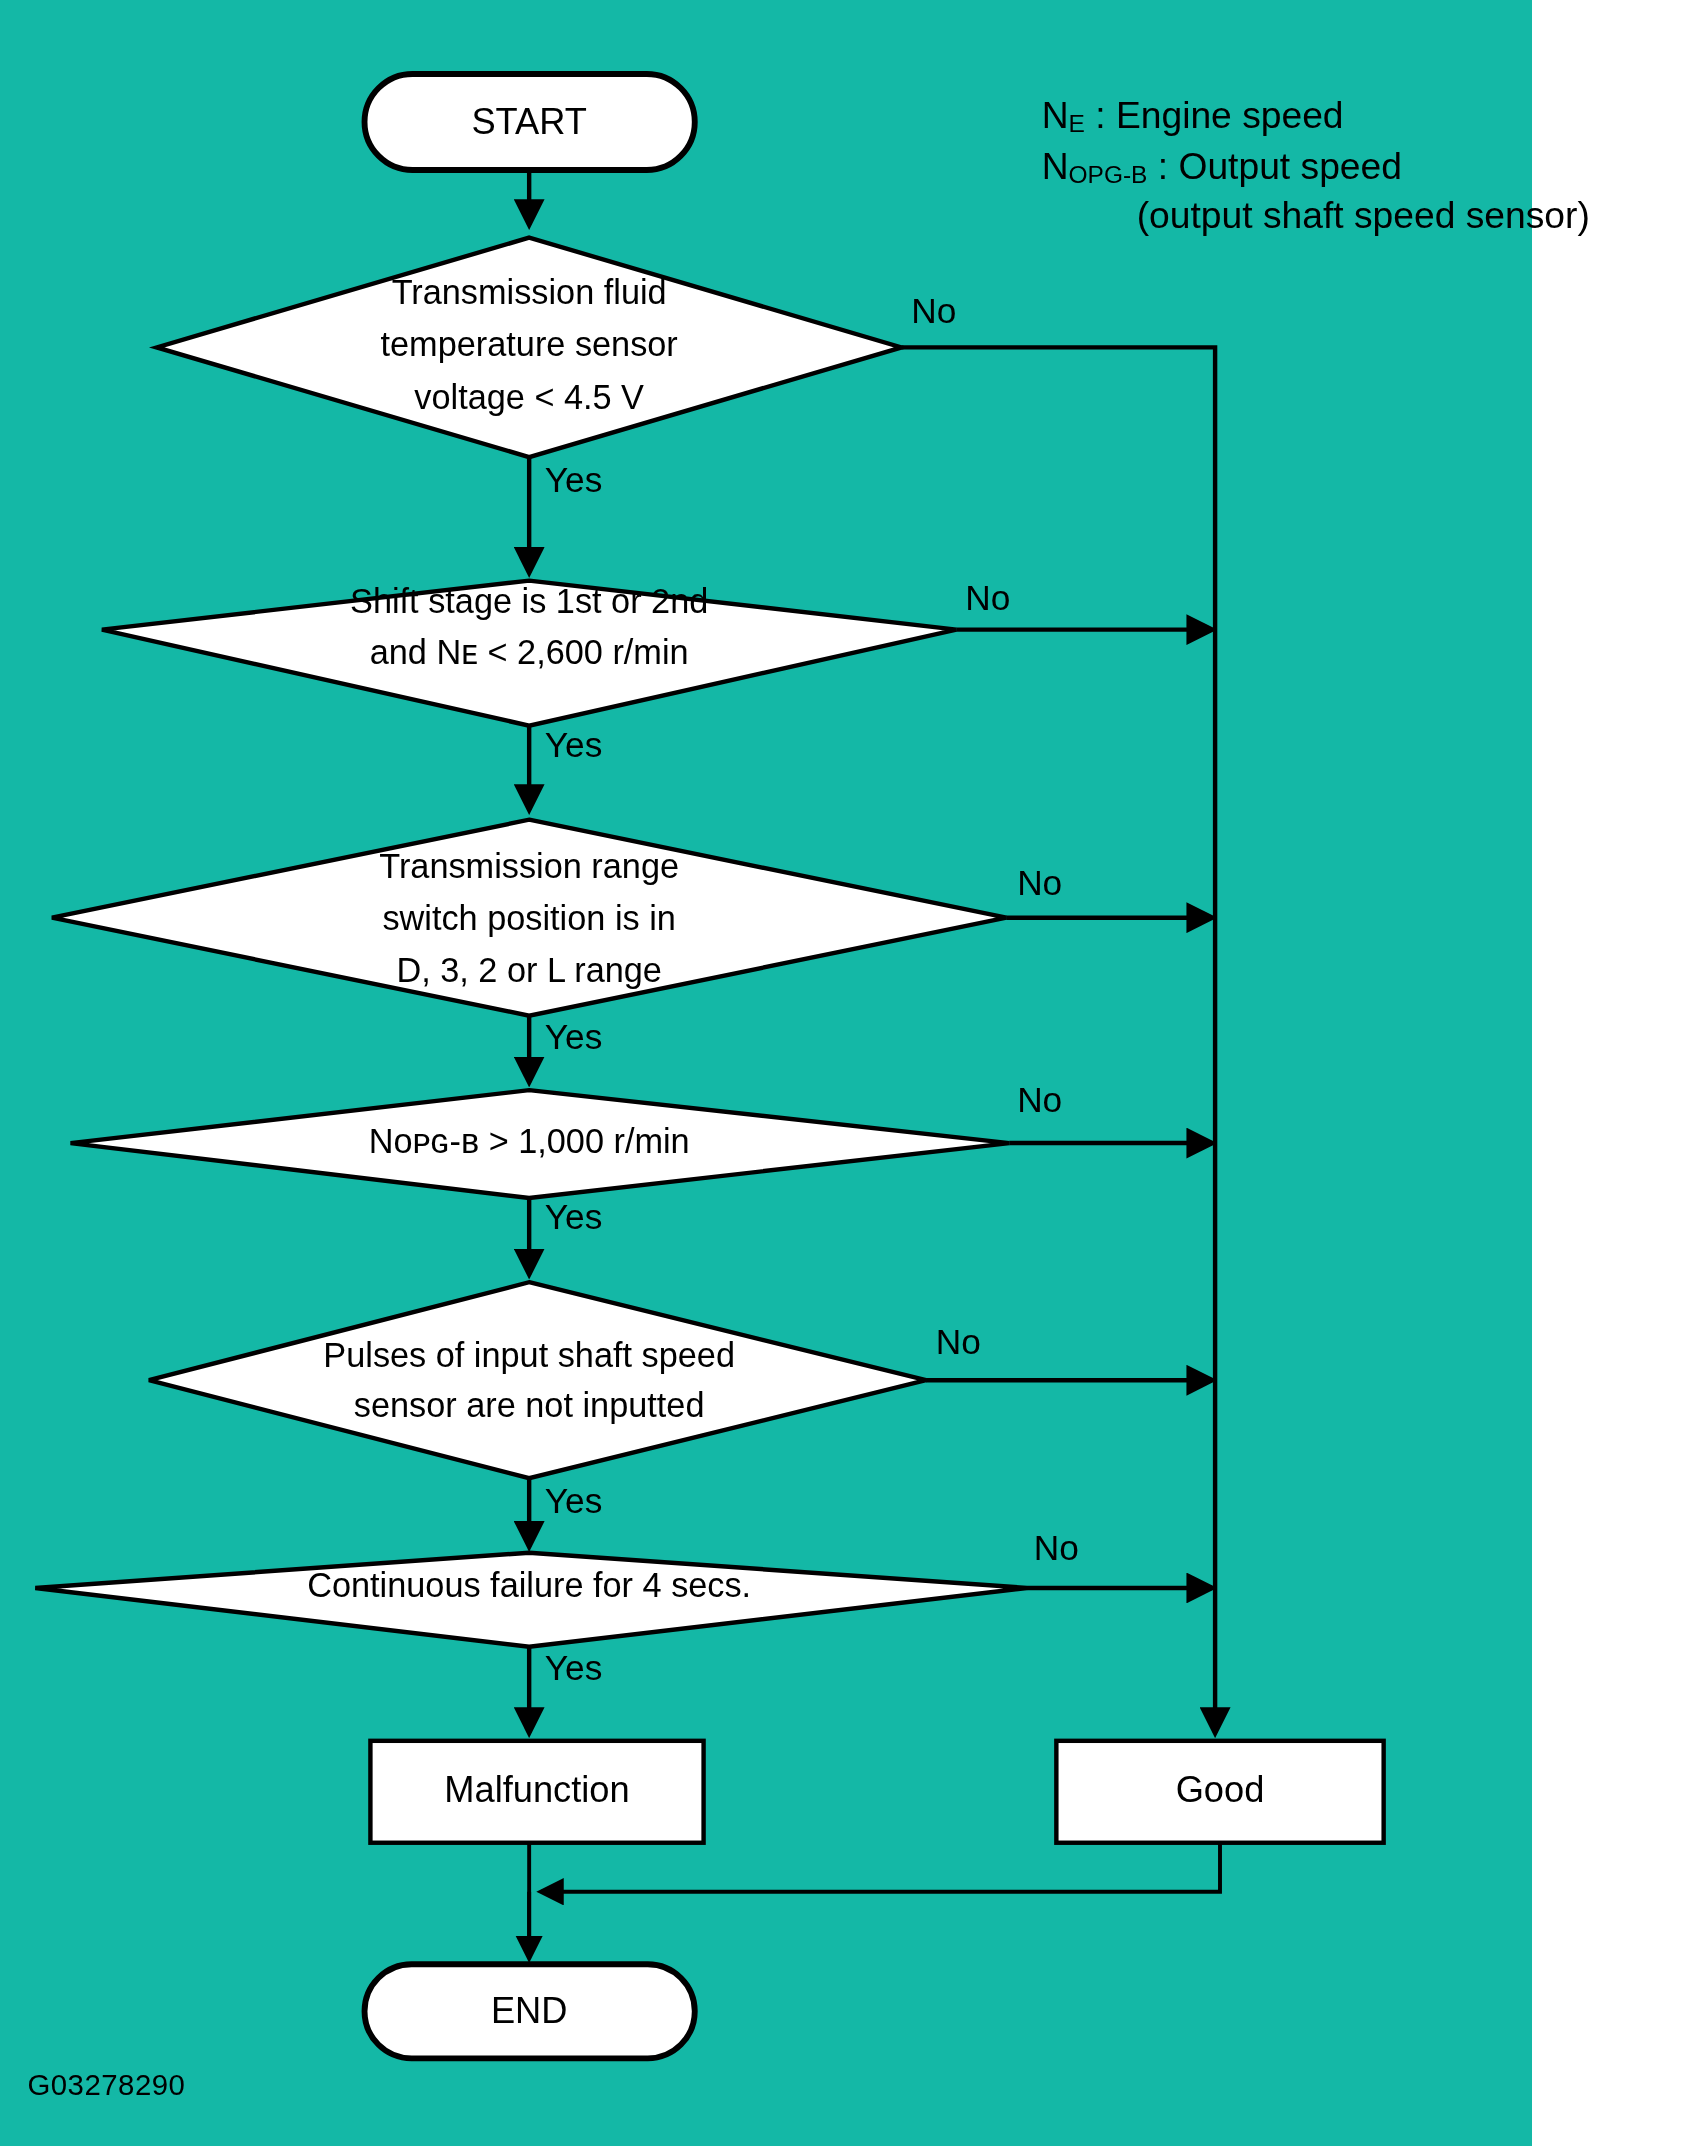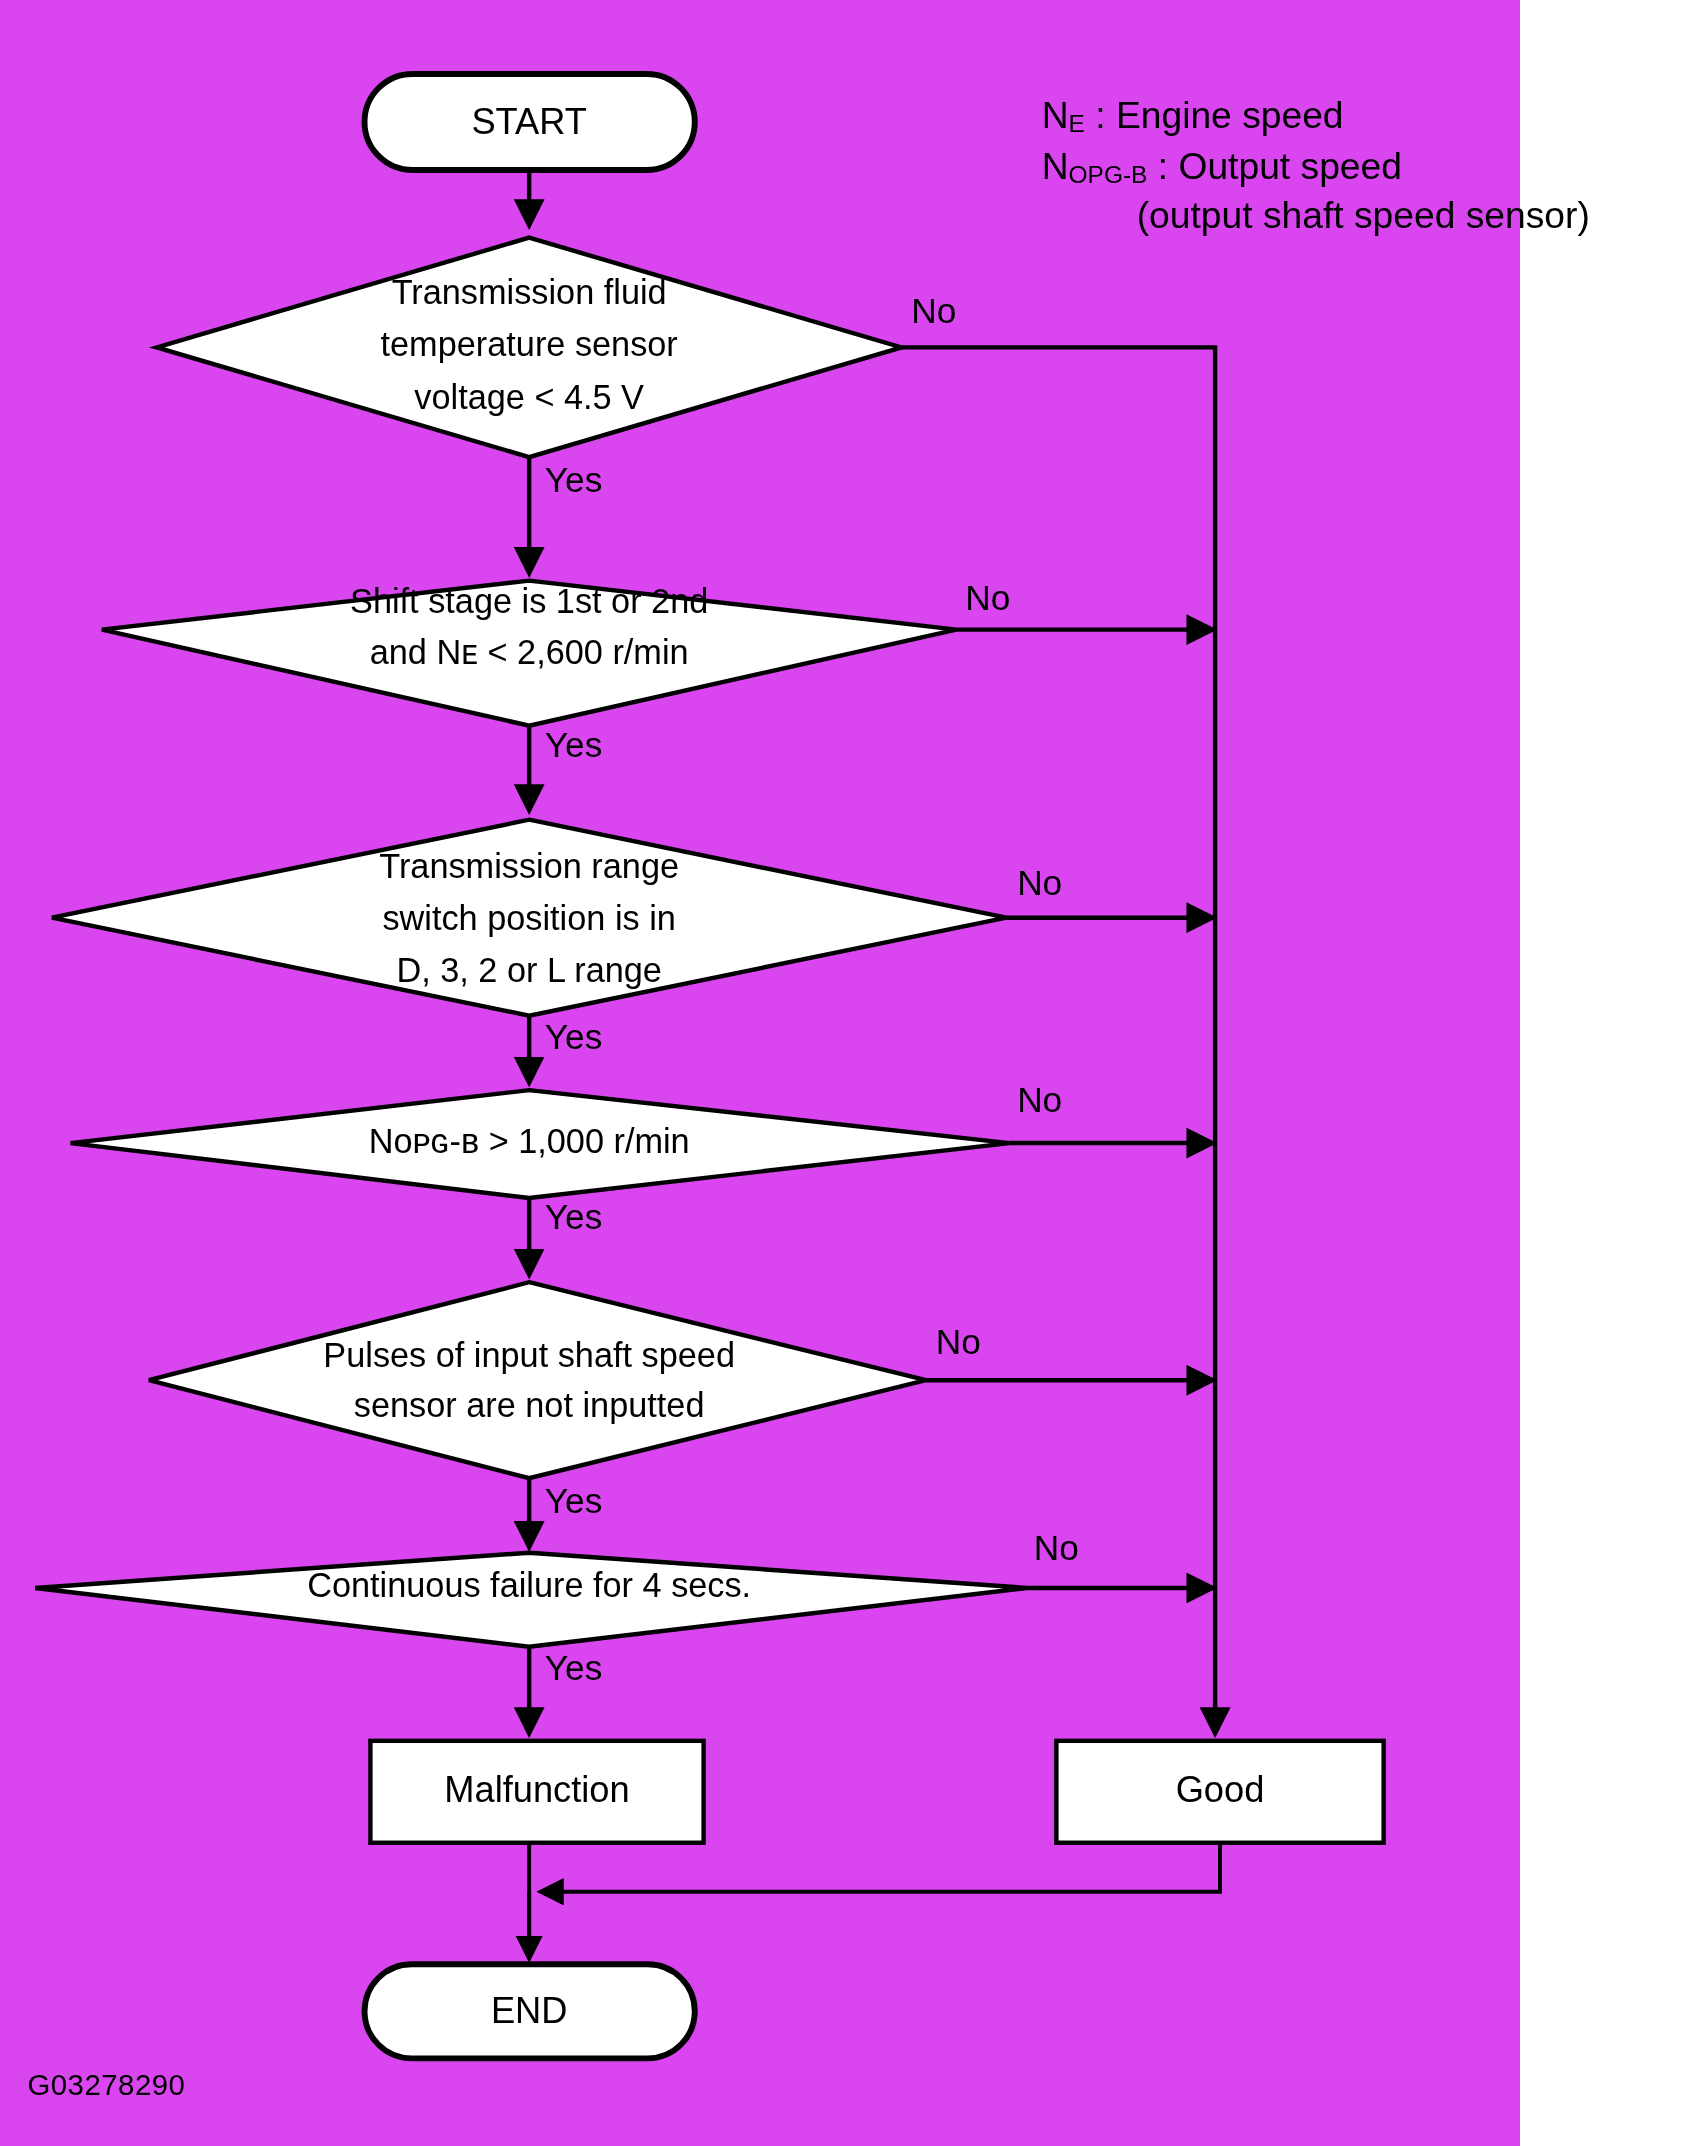--- a/index.html
+++ b/index.html
@@ -11,21 +11,22 @@
     width: 1708px;
     height: 2147px;
     font-family: "Liberation Sans", sans-serif;
     color: #000000;
     overflow: hidden;
   }
   #sheet {
     position: relative;
     width: 1520px;
     height: 2147px;
-    background: #d946ef;
+    background: #14b8a6;
+    padding-left: 12px;
   }
   svg#flow {
     position: absolute;
     left: 0;
     top: 0;
     width: 1708px;
     height: 2147px;
     display: block;
   }
   .shape { fill: #ffffff; stroke: #000000; stroke-width: 4.5; stroke-linejoin: miter; }

